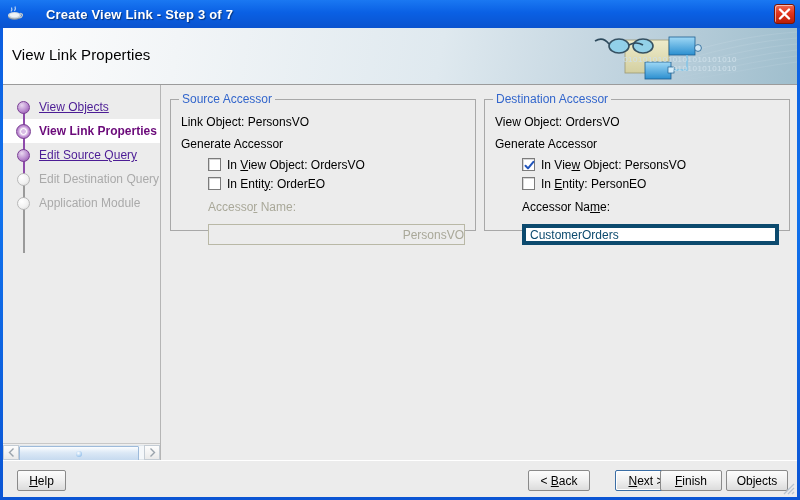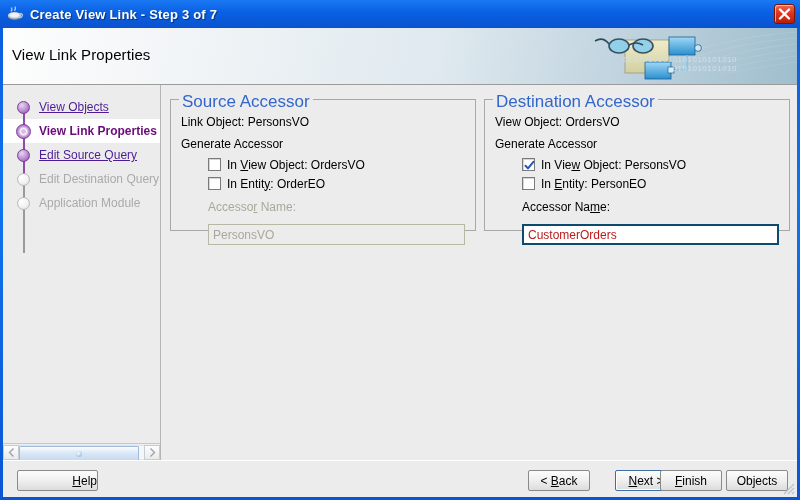--- a/index.html
+++ b/index.html
@@ -18,21 +18,21 @@
     width: 800px; height: 500px;
     background: linear-gradient(180deg,#0b59dc 0%,#1173ee 40%,#0b55d4 100%);
     padding: 0;
   }
 
   
   #titlebar {
     position: absolute;
     left: 0; top: 0; width: 800px; height: 28px;
     background: linear-gradient(180deg,#1a78f2 0%,#0a60e4 45%,#0a53cf 100%);
-    display: flex; align-items: center;
+    display: flex; align-items: center; gap: 16px;
   }
   #title-icon {
     width: 18px; height: 18px; margin-left: 6px; margin-right: 6px;
     position: relative; flex: 0 0 auto;
   }
   #title-text {
     color: #ffffff;
     font-size: 13px;
     font-weight: bold;
     letter-spacing: 0.2px;
@@ -175,21 +175,21 @@
     border: 1px solid #a8a8a8;
     height: 132px;
     background: transparent;
   }
   #group-source { left: 8px; width: 306px; }
   #group-dest { left: 322px; width: 306px; }
   .group-title {
     position: absolute; top: -8px; left: 8px;
     background: #ececec;
     padding: 0 3px;
-    font-size: 17px; color: #3366cc;
+    font-size: 12px; color: #3366cc;
     white-space: nowrap;
   }
   .group-inner { position: relative; padding: 15px 10px 0 10px; }
   .vo-line { font-size: 12px; color: #000000; margin-bottom: 8px; }
   .gen-line { font-size: 12px; color: #000000; margin-bottom: 4px; }
 
   .cbrow { display: flex; align-items: center; margin-left: 27px; height: 19px; }
   .cb {
     width: 13px; height: 13px; flex: 0 0 auto;
     background: #ffffff;
@@ -205,32 +205,33 @@
 
   .field-label { font-size: 12px; margin: 7px 0 10px 27px; }
   .field-label.disabled { color: #a9a899; }
   .field-label.enabled { color: #000000; }
 
   .textfield {
     margin-left: 27px;
     height: 21px;
     width: 257px;
     background: #ffffff;
-    border: 2px solid #0c4a6e;
+    border: 4px solid #0c4a6e;
     font-size: 12px;
-    color: #b91c1c;
+    color: #0c4a6e;
     display: flex; align-items: center;
     padding-left: 4px;
     cursor: text;
   }
   .textfield.disabled {
     background: #ececec;
     border: 1px solid #b9b8a6;
     color: #a9a899;
     cursor: default;
+    justify-content: flex-end;
   }
 
   
   #footer {
     position: absolute; left: 3px; top: 460px;
     width: 794px; height: 37px;
     background: #ececec;
     border-top: 1px solid #ffffff;
   }
   .btn {
@@ -241,21 +242,21 @@
     border-radius: 2px;
     font-size: 12px; color: #000000;
     display: flex; align-items: center; justify-content: center;
     cursor: pointer;
   }
   .btn.focused {
     border: 1px solid #3b6ea5;
     box-shadow: inset 0 0 0 1px #ffffff;
     margin-left: 21px;
   }
-  #btn-help { left: 14px; width: 81px; justify-content: flex-end; }
+  #btn-help { left: 14px; width: 49px; }
   #btn-back { left: 525px; width: 62px; }
   #btn-next { left: 591px; width: 62px; }
   #btn-finish { left: 657px; width: 62px; }
   #btn-cancel { left: 723px; width: 62px; }
 
   #resize-grip {
     position: absolute; right: 2px; bottom: 2px;
     width: 12px; height: 12px;
   }
 </style>

